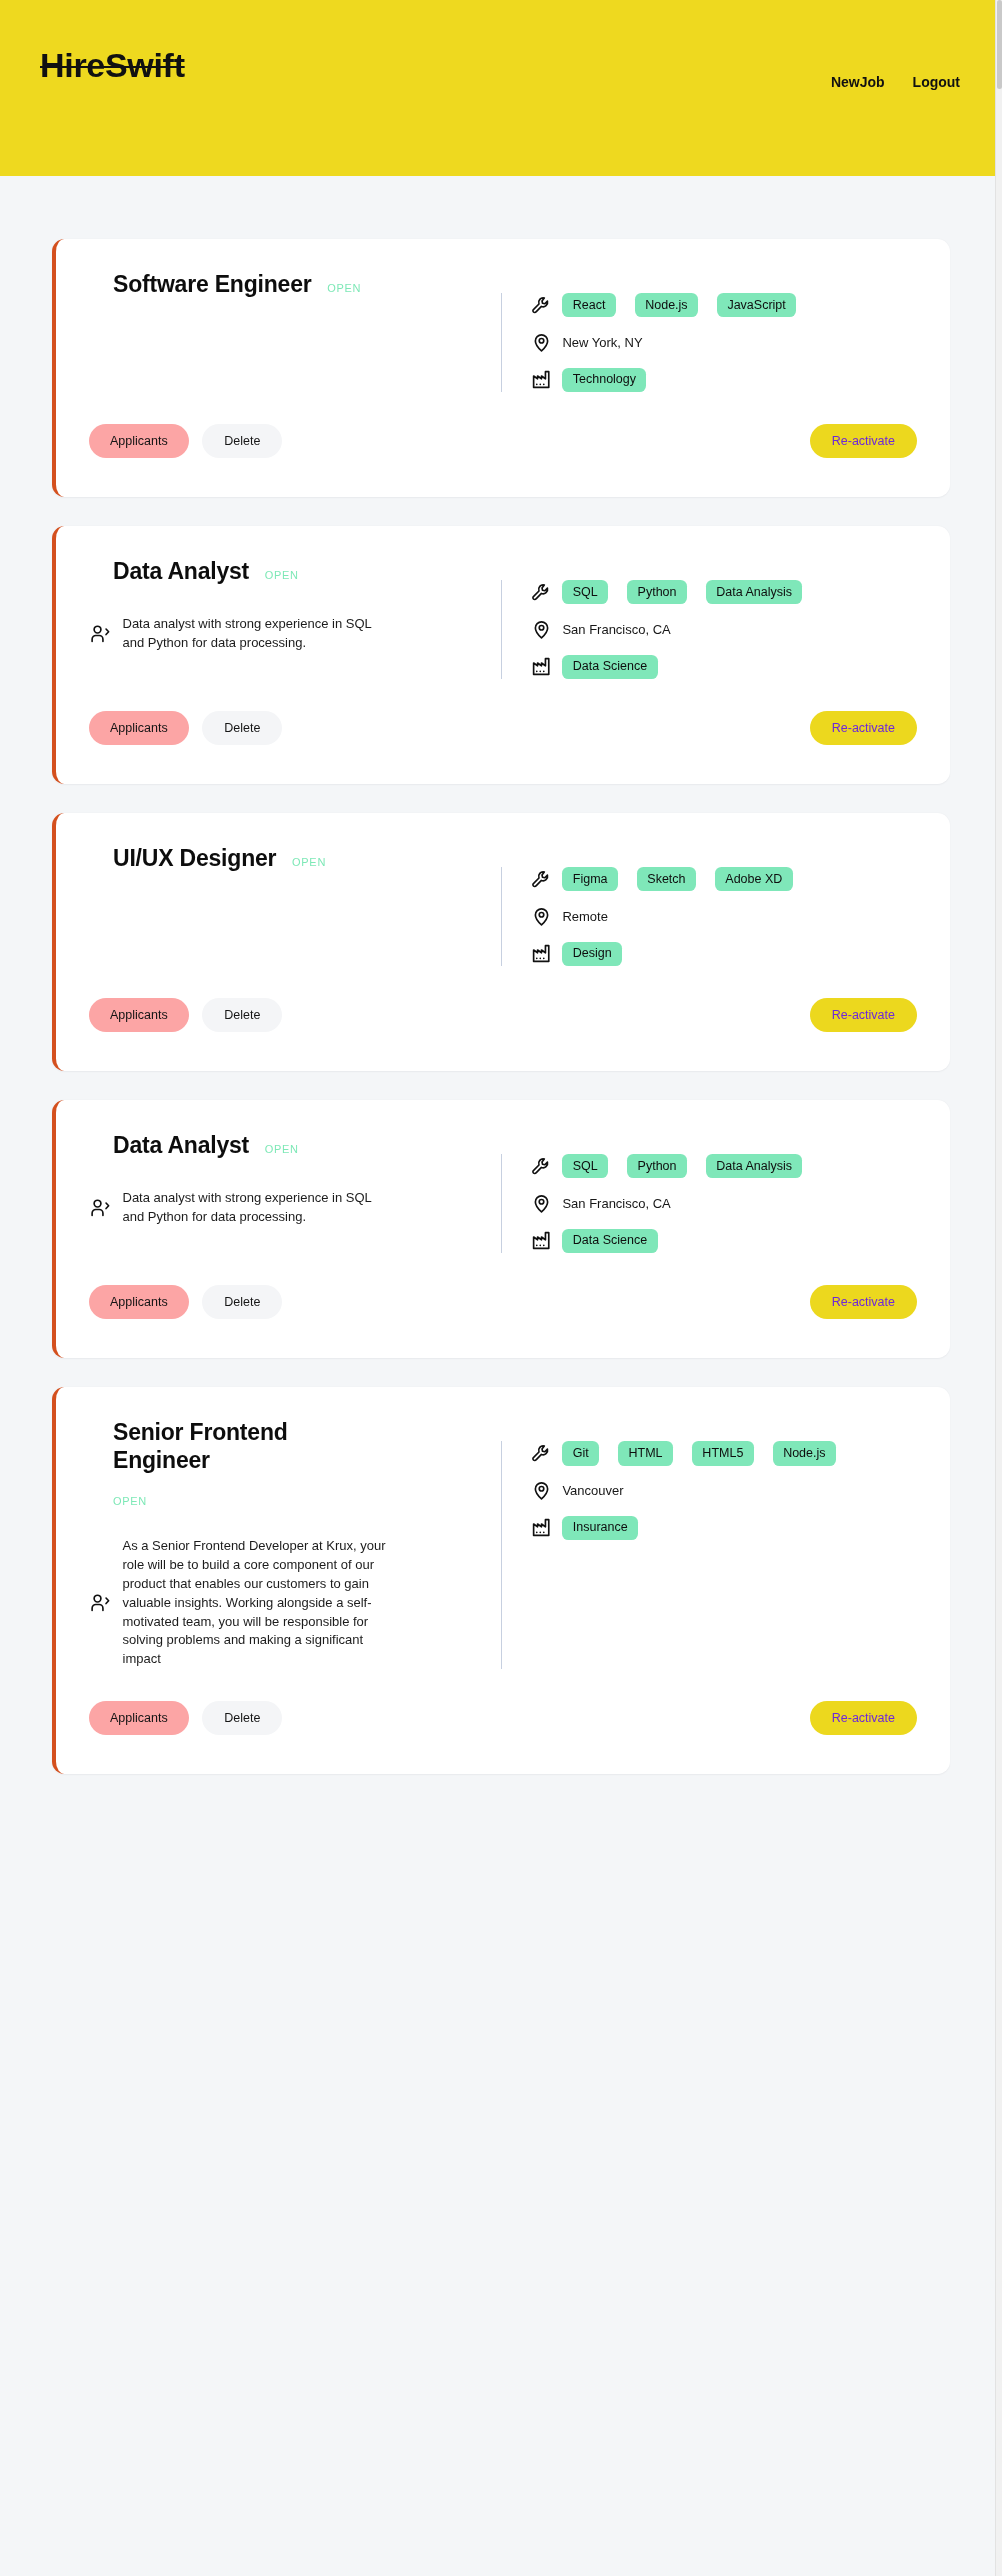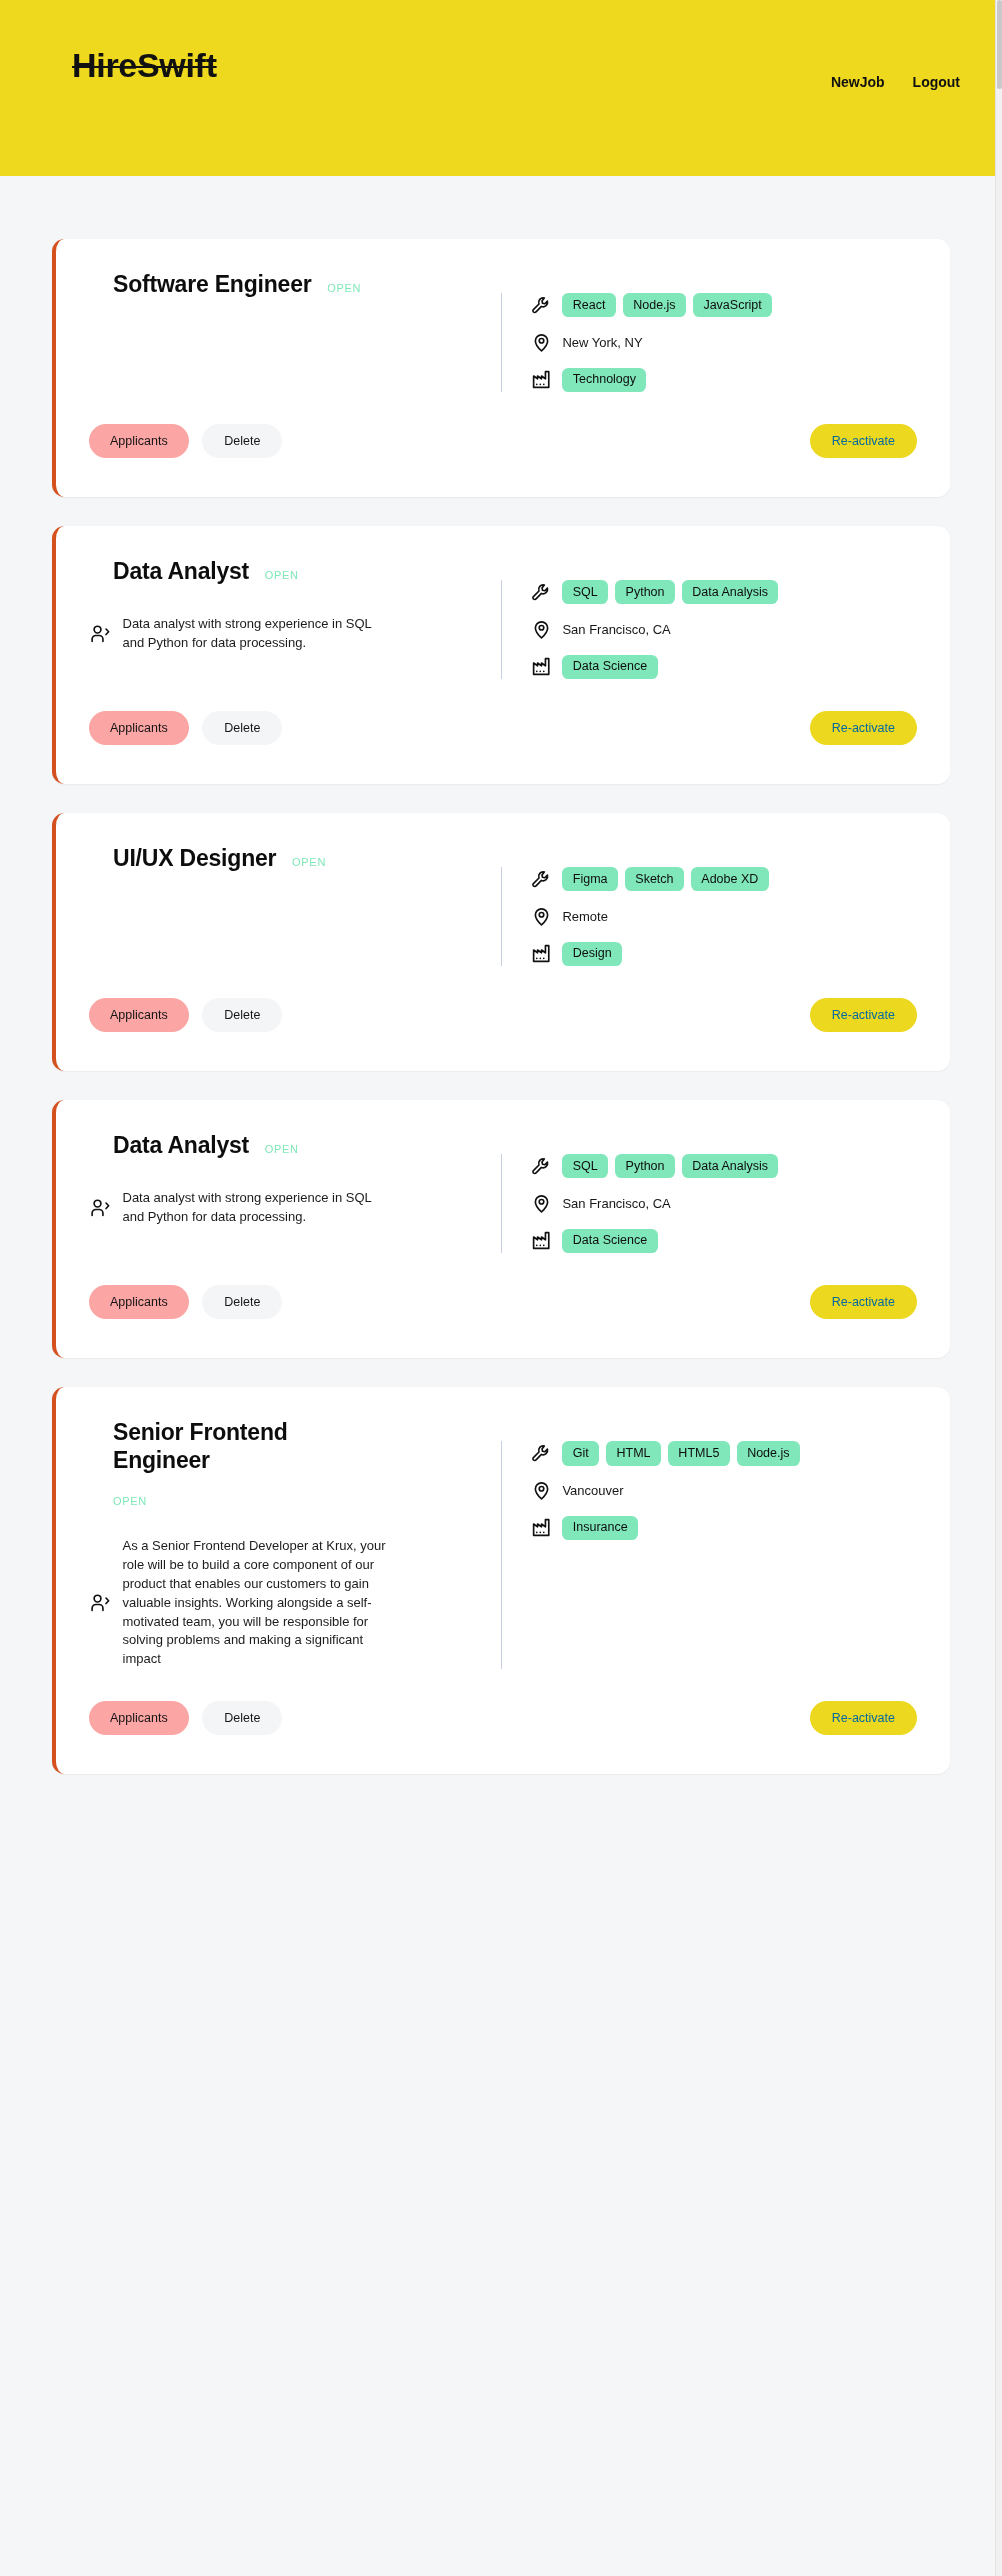--- a/index.html
+++ b/index.html
@@ -23,21 +23,20 @@
     position: absolute;
     left: 40px;
     top: 48px;
     font-size: 34px;
     font-weight: 700;
     color: #111111;
     letter-spacing: -0.3px;
     text-decoration: line-through;
     text-decoration-thickness: 1.6px;
     line-height: 1;
-    margin-left: 32px;
   }
   .nav {
     position: absolute;
     right: 42px;
     top: 74px;
     display: flex;
     align-items: flex-end;
     gap: 28px;
   }
   .nav-link {
@@ -140,21 +139,21 @@
   }
   .meta-row {
     display: flex;
     align-items: center;
     gap: 10.4px;
   }
   .meta-icon { flex: 0 0 21px; width: 21px; height: 21px; }
   .meta-content {
     display: flex;
     flex-wrap: wrap;
-    gap: 7px;
+    gap: 19px;
     max-width: 386px;
   }
   .tag {
     background: #7fe7b9;
     color: #0e0e0e;
     border-radius: 6.3px;
     padding: 4.7px 10.4px;
     font-size: 12.5px;
     line-height: 1.2;
     white-space: nowrap;
@@ -187,21 +186,21 @@
     color: #141414;
     padding: 11px 21px;
   }
   .btn-ghost {
     background: #f4f5f7;
     color: #161616;
     padding: 11px 22px;
   }
   .btn-reactivate {
     background: #ecd81e;
-    color: #0369a1;
+    color: #6d28d9;
     padding: 11px 22px;
   }
 
   
   .page-scrollbar {
     position: fixed;
     top: 0; right: 0;
     width: 6.8px; height: 100%;
     background: #f1f1f1;
     border-left: 0.5px solid #e2e2e2;

